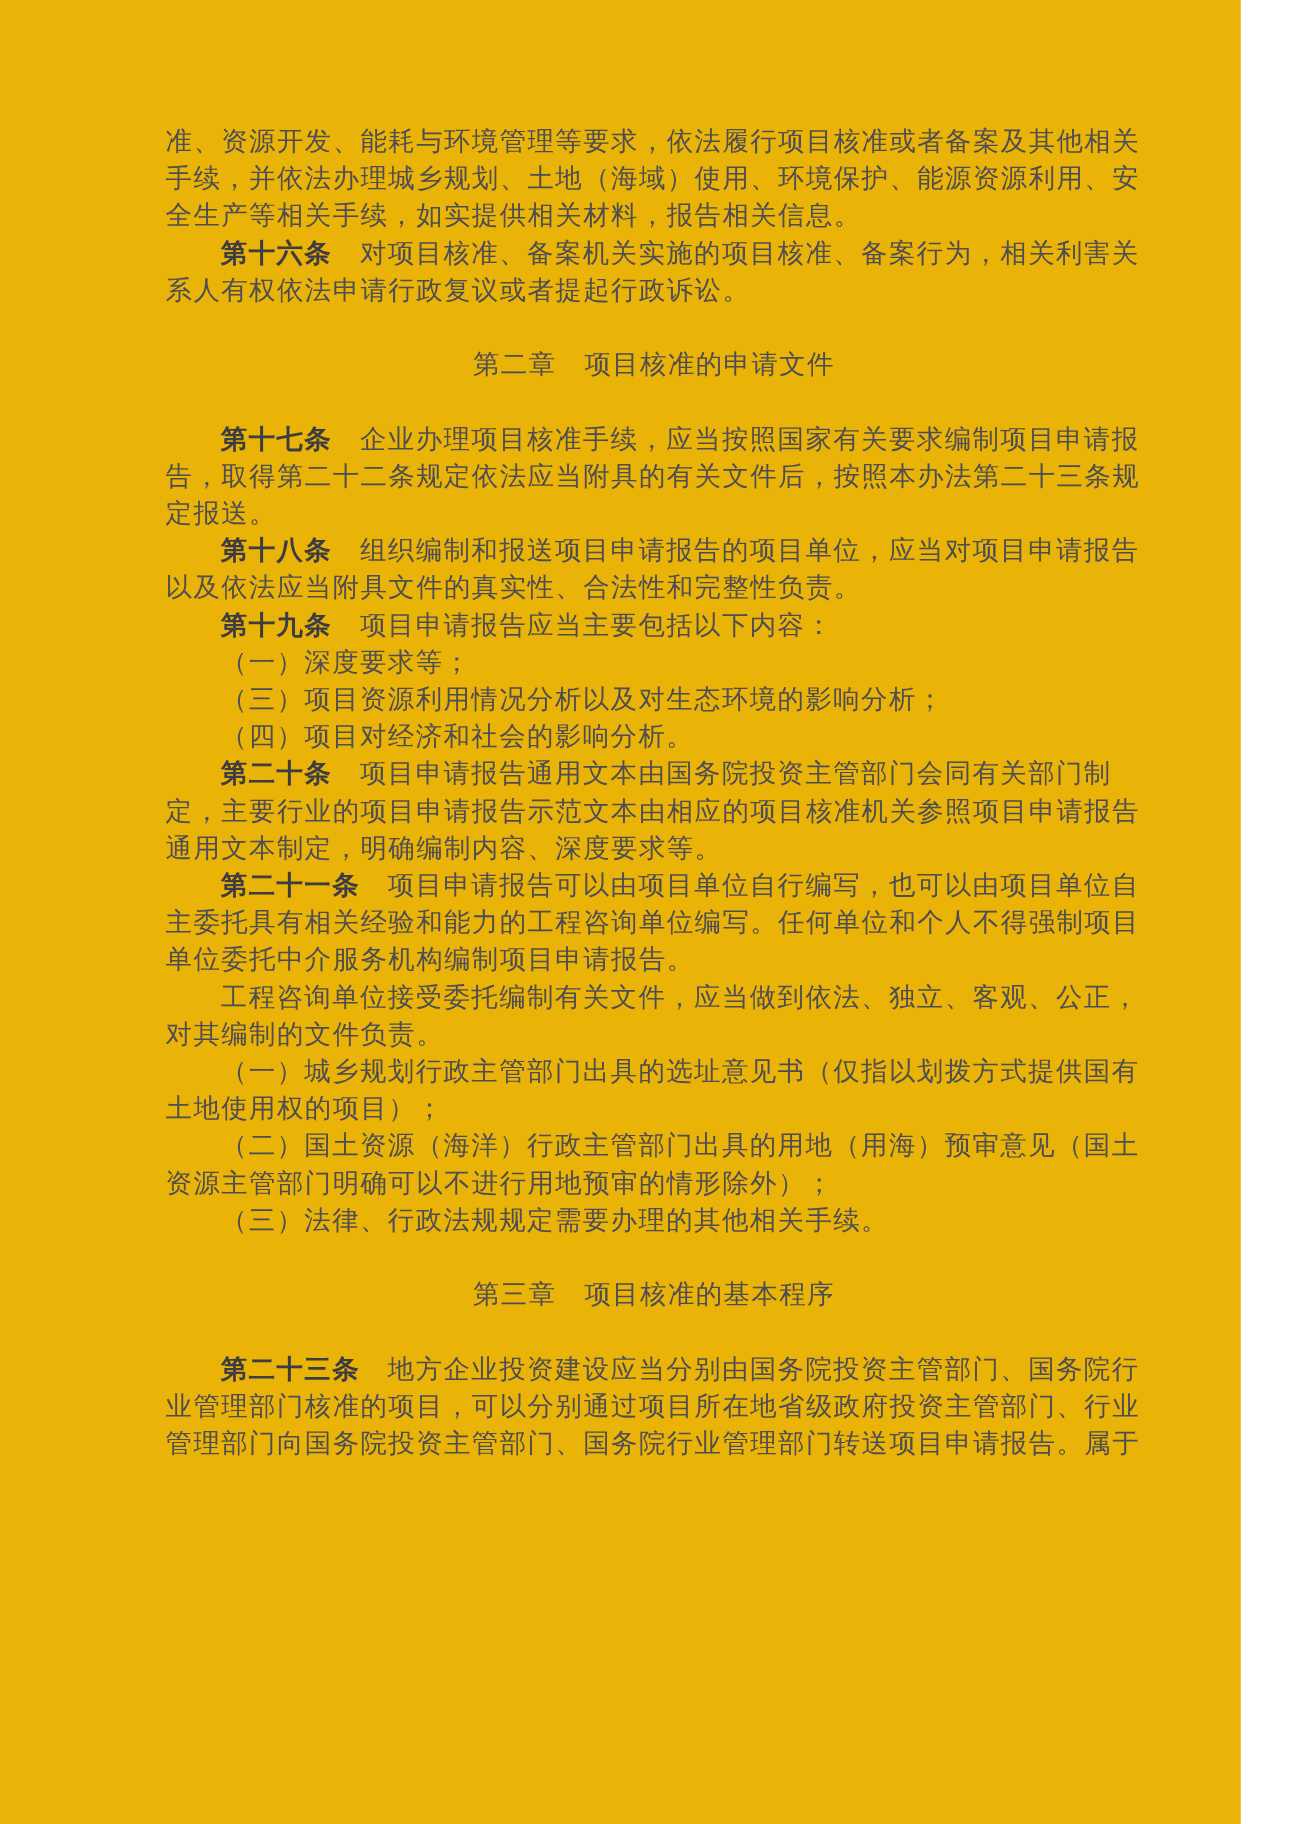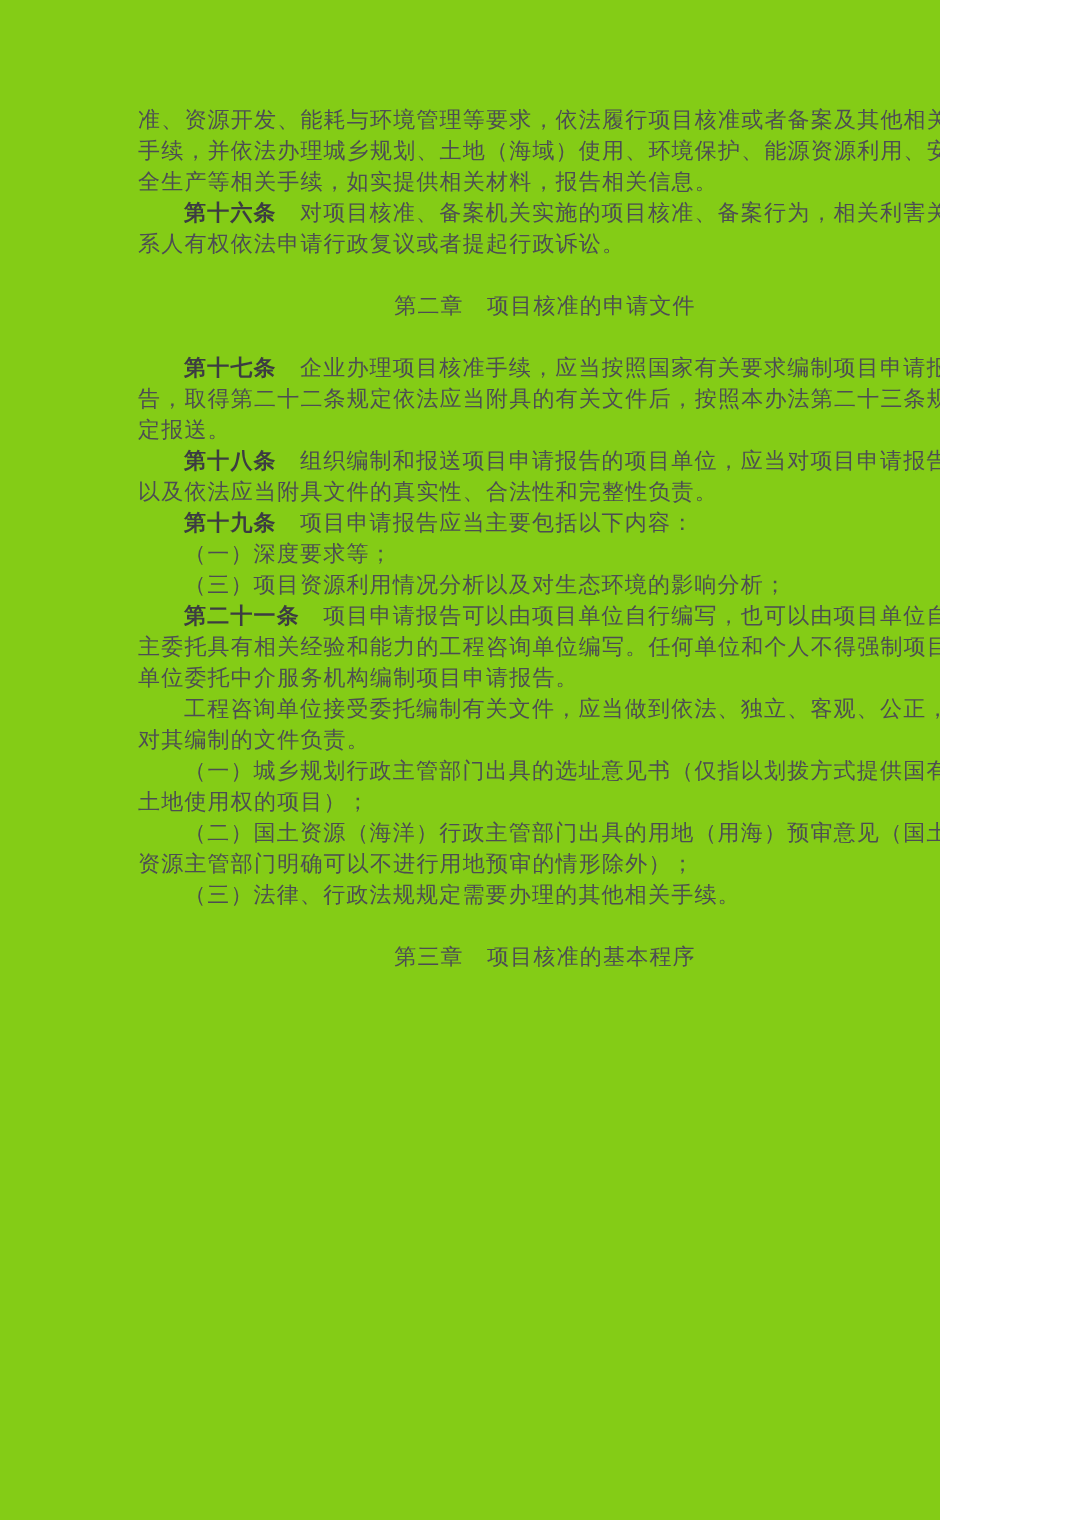--- a/index.html
+++ b/index.html
@@ -2,25 +2,25 @@
 <html><head>
 <meta charset="utf-8">
 <style>
   html, body {
     margin: 0;
     padding: 0;
     background: #ffffff;
   }
   .page {
     position: relative;
-    width: 940px;
+    width: 1034px;
     height: 1520px;
-    background: #84cc16;
+    background: #eab308;
     overflow: hidden;
-    font-family: Liberation Serif, serif;
+    font-family: Liberation Mono, monospace;
   }
   .doc {
     position: absolute;
     left: 138px;
     top: 104px;
     width: 814px;
     font-size: 22px;
     line-height: 31px;
     letter-spacing: 1.2px;
     color: #4d4d53;
@@ -58,25 +58,32 @@
 系人有权依法申请行政复议或者提起行政诉讼。</span></p>
       <p class="chapter"><span>第二章　项目核准的申请文件</span></p>
       <p class="para"><span class="lead">第十七条　</span><span>企业办理项目核准手续，应当按照国家有关要求编制项目申请报
 告，取得第二十二条规定依法应当附具的有关文件后，按照本办法第二十三条规
 定报送。</span></p>
       <p class="para"><span class="lead">第十八条　</span><span>组织编制和报送项目申请报告的项目单位，应当对项目申请报告
 以及依法应当附具文件的真实性、合法性和完整性负责。</span></p>
       <p class="para"><span class="lead">第十九条　</span><span>项目申请报告应当主要包括以下内容：</span></p>
       <p class="para"><span>（一）深度要求等；</span></p>
       <p class="para"><span>（三）项目资源利用情况分析以及对生态环境的影响分析；</span></p>
+      <p class="para"><span>（四）项目对经济和社会的影响分析。</span></p>
+      <p class="para"><span class="lead">第二十条　</span><span>项目申请报告通用文本由国务院投资主管部门会同有关部门制
+定，主要行业的项目申请报告示范文本由相应的项目核准机关参照项目申请报告
+通用文本制定，明确编制内容、深度要求等。</span></p>
       <p class="para"><span class="lead">第二十一条　</span><span>项目申请报告可以由项目单位自行编写，也可以由项目单位自
 主委托具有相关经验和能力的工程咨询单位编写。任何单位和个人不得强制项目
 单位委托中介服务机构编制项目申请报告。</span></p>
       <p class="para"><span>工程咨询单位接受委托编制有关文件，应当做到依法、独立、客观、公正，
 对其编制的文件负责。</span></p>
       <p class="para"><span>（一）城乡规划行政主管部门出具的选址意见书（仅指以划拨方式提供国有
 土地使用权的项目）；</span></p>
       <p class="para"><span>（二）国土资源（海洋）行政主管部门出具的用地（用海）预审意见（国土
 资源主管部门明确可以不进行用地预审的情形除外）；</span></p>
       <p class="para"><span>（三）法律、行政法规规定需要办理的其他相关手续。</span></p>
       <p class="chapter"><span>第三章　项目核准的基本程序</span></p>
+      <p class="para"><span class="lead">第二十三条　</span><span>地方企业投资建设应当分别由国务院投资主管部门、国务院行
+业管理部门核准的项目，可以分别通过项目所在地省级政府投资主管部门、行业
+管理部门向国务院投资主管部门、国务院行业管理部门转送项目申请报告。属于</span></p>
     </div>
 </div>
 
 </body></html>

